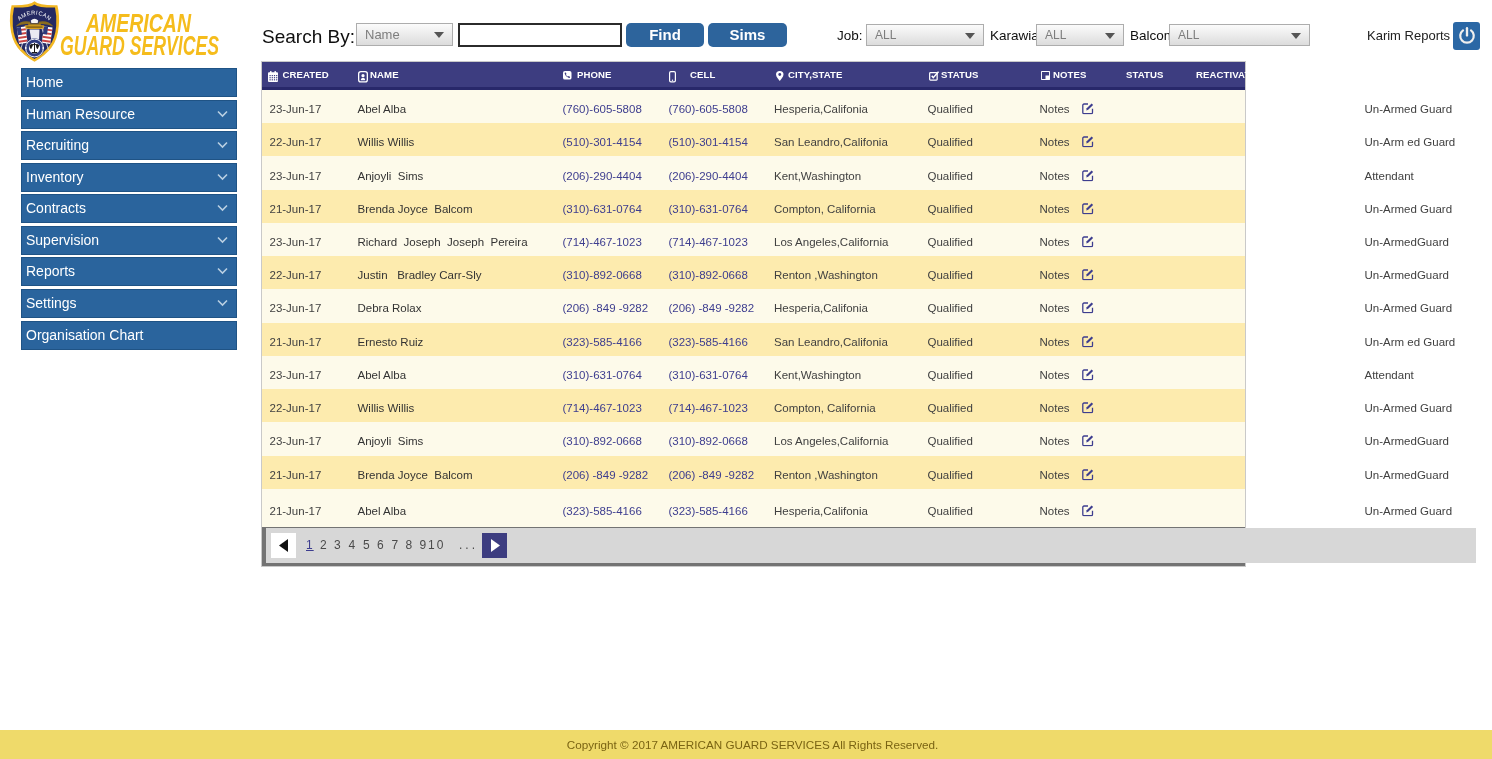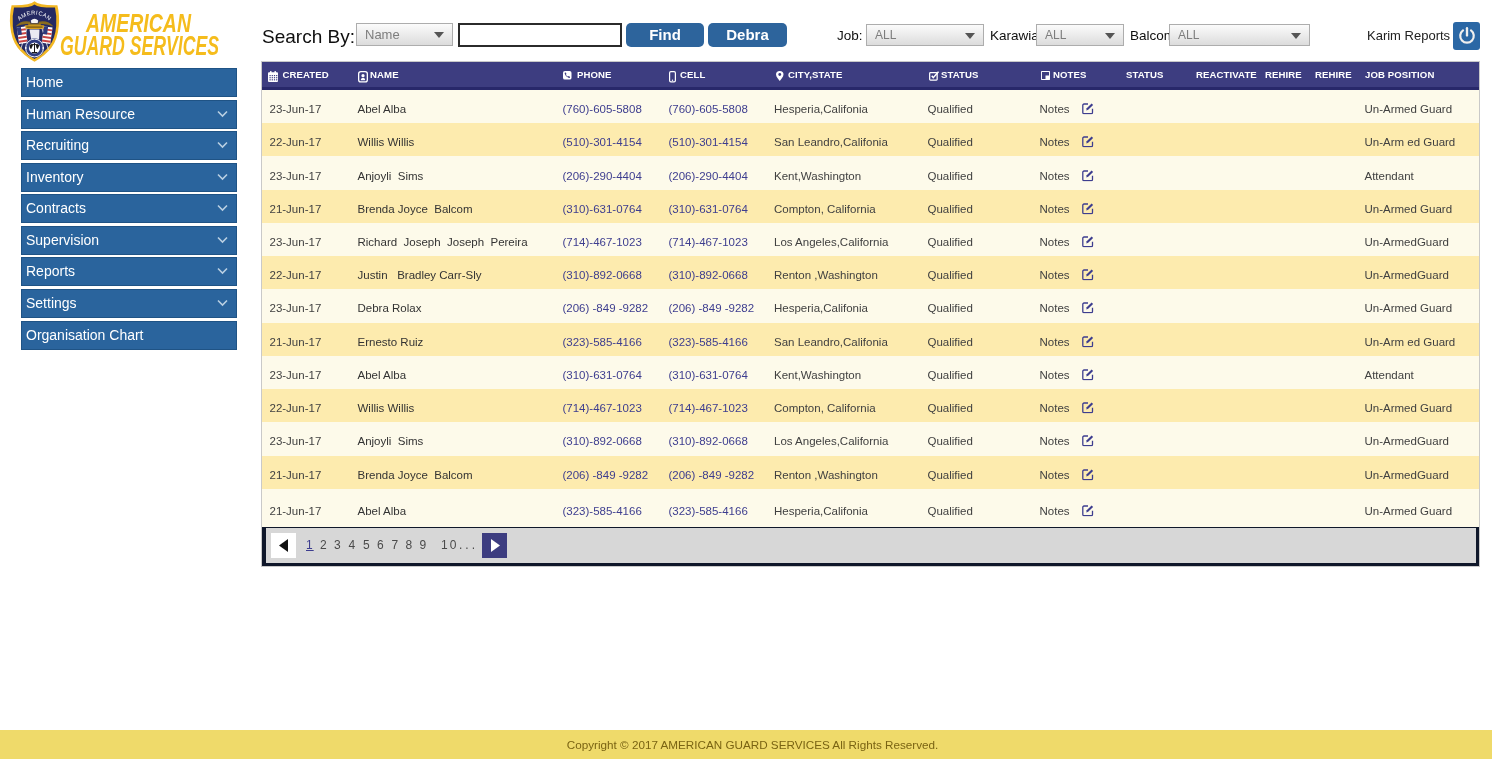--- a/index.html
+++ b/index.html
@@ -15,22 +15,22 @@
               border-left:5px solid transparent; border-right:5px solid transparent; border-top:6px solid #555; }
   .btn { position:absolute; background:#2d649c; color:#fff; font-weight:bold; font-size:15px;
          text-align:center; border-radius:5px; }
 
   
   .mi { position:absolute; left:21px; width:216px; height:29px; background:#2a649d;
         border:1px solid #1f5385; color:#fff; font-size:14px; line-height:27px; padding-left:4px; }
   .mi svg { position:absolute; right:8px; top:9px; }
 
   
-  #tbl { position:absolute; left:261px; top:61px; width:1219px; height:506px;
-         background:#0f172a; border:1px solid #c9c9c9; }
+  #tbl { position:absolute; left:261px; top:61px; width:985px; height:506px;
+         background:#737373; border:1px solid #c9c9c9; }
   #thead { position:absolute; left:0; top:0; width:100%; height:28px; background:#3d3d80;
            border-bottom:3px solid #28286a; color:#fff; }
   #thead span { position:absolute; top:7px; font-size:9.6px; font-weight:bold; letter-spacing:.1px; }
   #thead svg  { position:absolute; top:9px; }
   .row { position:absolute; left:0; width:100%; height:33.62px; font-size:11.5px; color:#414141; }
   .row span { position:absolute; top:calc(50% + 2.5px); transform:translateY(-50%); white-space:nowrap; }
   .odd { background:#fdfaea; }
   .even{ background:#fdebae; }
   .lnk { color:#3d3d8f; }
 
@@ -87,21 +87,21 @@
 
 <svg class="abs" style="left:59px;top:8px" width="170" height="52">
   <text x="27" y="23.5" textLength="105" lengthAdjust="spacingAndGlyphs" font-family="Liberation Sans" font-size="25" font-weight="bold" font-style="italic" fill="#f5bc1c">AMERICAN</text>
   <text x="1" y="46.5" textLength="159" lengthAdjust="spacingAndGlyphs" font-family="Liberation Sans" font-size="27" font-weight="bold" font-style="italic" fill="#f5bc1c">GUARD SERVICES</text>
 </svg>
 
 <span class="abs lbl" style="left:262px;top:26px;font-size:19px">Search By:</span>
 <div class="sel" style="left:356px;top:23px;width:97px;height:23px;line-height:21px">Name<span class="tri"></span></div>
 <div class="abs" style="left:458px;top:23px;width:164px;height:24px;background:#fff;border:2px solid #2b2b2b"></div>
 <div class="btn" style="left:626px;top:23px;width:78px;height:24px;line-height:24px">Find</div>
-<div class="btn" style="left:708px;top:23px;width:79px;height:24px;line-height:24px">Debra</div>
+<div class="btn" style="left:708px;top:23px;width:79px;height:24px;line-height:24px">Sims</div>
 
 <span class="abs lbl" style="left:837px;top:28px;font-size:13.5px">Job:</span>
 <div class="sel" style="left:866px;top:24px;width:118px;height:22px;font-size:12px">ALL<span class="tri"></span></div>
 <span class="abs lbl" style="left:990px;top:28px;font-size:13.5px">Karawia:</span>
 <div class="sel" style="left:1036px;top:24px;width:88px;height:22px;font-size:12px">ALL<span class="tri"></span></div>
 <span class="abs lbl" style="left:1130px;top:28px;font-size:13.5px">Balcom:</span>
 <div class="sel" style="left:1169px;top:24px;width:141px;height:22px;font-size:12px">ALL<span class="tri"></span></div>
 
 <span class="abs" style="left:1367px;top:28px;font-size:13px;color:#222">Karim Reports</span>
 <div class="abs" style="left:1453px;top:22px;width:27px;height:28px;background:#2a67a5;border-radius:3px">
@@ -167,21 +167,21 @@
       <span style="left:108px">NAME</span>
       <svg style="left:301px" width="8.5" height="8.5" viewBox="0 0 10 10">
         <rect width="10" height="10" rx="2.2" fill="#fff"></rect>
         <path d="M2.1 2 Q1.8 2.3 2.2 3.6 Q2.7 5.2 3.8 6.3 Q4.9 7.4 6.5 7.9 Q7.8 8.3 8.1 8 L8.2 6.7 L6.6 6 L5.9 6.6 Q4.9 6.2 4.3 5.6 Q3.8 5 3.5 4.2 L4.1 3.4 L3.3 1.8 Z" fill="#3d3d80"></path>
       </svg>
       <span style="left:315px">PHONE</span>
       <svg style="left:406.5px" width="7" height="11.5" viewBox="0 0 7 11.5">
         <rect x=".6" y=".6" width="5.8" height="10.3" rx="1.3" fill="none" stroke="#fff" stroke-width="1.2"></rect>
         <circle cx="3.5" cy="9.3" r=".7" fill="#fff"></circle>
       </svg>
-      <span style="left:418px">CELL</span>
+      <span style="left:428px">CELL</span>
       <svg style="left:514px" width="7.5" height="10" viewBox="0 0 9 12">
         <path d="M4.5 0 Q9 0 9 4.3 Q9 6.4 6.6 9.3 L4.5 12 L2.4 9.3 Q0 6.4 0 4.3 Q0 0 4.5 0 Z" fill="#fff"></path>
         <circle cx="4.5" cy="4.2" r="1.7" fill="#3d3d80"></circle>
       </svg>
       <span style="left:526px">CITY,STATE</span>
       <svg style="left:667px" width="10" height="10" viewBox="0 0 12 12">
         <rect x=".8" y="2" width="9" height="9" rx="1" fill="none" stroke="#fff" stroke-width="1.5"></rect>
         <path d="M3.3 5.8 L5.1 8 L11.4 .8" stroke="#fff" stroke-width="1.8" fill="none"></path>
       </svg>
       <span style="left:679px">STATUS</span>
@@ -388,21 +388,21 @@
     </div>
     <span class="pnum" style="left:40px;text-decoration:underline;color:#3d3d8f">1</span>
     <span class="pnum" style="left:54px">2</span>
     <span class="pnum" style="left:68px">3</span>
     <span class="pnum" style="left:82.5px">4</span>
     <span class="pnum" style="left:97px">5</span>
     <span class="pnum" style="left:111px">6</span>
     <span class="pnum" style="left:125.5px">7</span>
     <span class="pnum" style="left:139.5px">8</span>
     <span class="pnum" style="left:153.5px">9</span>
-    <span class="pnum" style="left:175px;letter-spacing:2px">10</span>
+    <span class="pnum" style="left:162px;letter-spacing:2px">10</span>
     <span class="pnum" style="left:193px;letter-spacing:3px">...</span>
     <div class="abs" style="left:216px;top:5px;width:25px;height:25px;background:#3d3d80">
       <svg style="position:absolute;left:7px;top:5px" width="13" height="15">
           <path d="M2 1 L11 7.5 L2 14 Z" fill="#fff"></path>
         </svg>
     </div>
   </div>
 </div>
 
 <div id="footer">Copyright © 2017 AMERICAN GUARD SERVICES All Rights Reserved.</div>

